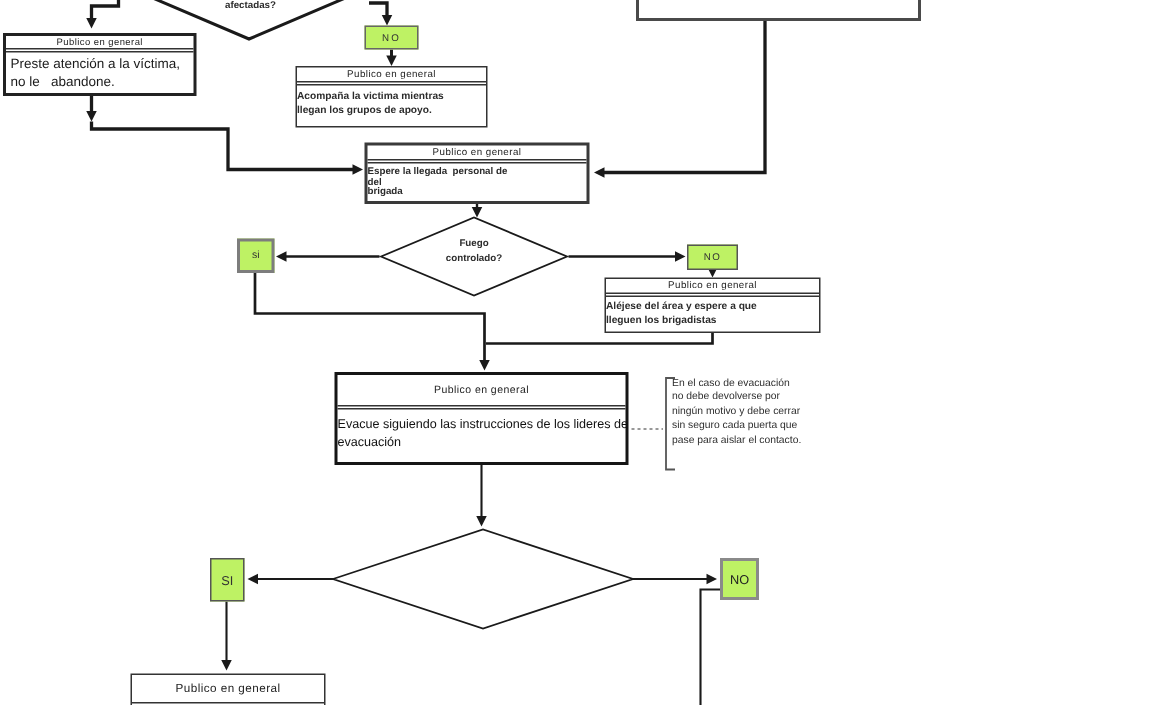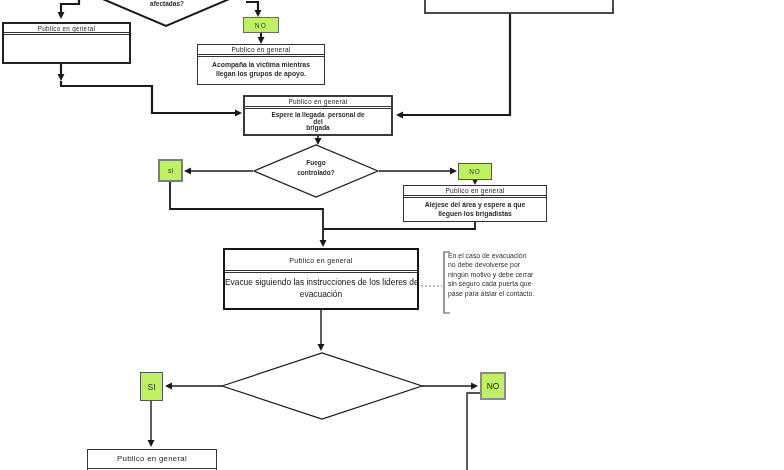--- a/index.html
+++ b/index.html
@@ -6,21 +6,21 @@
   #stage{
     position:relative;width:784px;height:470px;overflow:hidden;background:#fff;
     font-family:"Liberation Sans",sans-serif;color:#1a1a1a;
   }
   #wires{position:absolute;left:0;top:0;z-index:1;}
   .pbox{position:absolute;background:#fff;box-sizing:border-box;z-index:2;border:1.5px solid #333;}
   .pbox .hdr{
     box-sizing:border-box;border-bottom:3px double #333;text-align:center;
     font-size:6.5px;line-height:10px;height:12px;color:#222;letter-spacing:.3px;white-space:nowrap;overflow:hidden;
   }
-  .pbox .bod{box-sizing:border-box;text-align:center;color:#2b2b2b;}
+  .pbox .bod{box-sizing:border-box;color:#2b2b2b;}
   .bod div{white-space:nowrap;}
   .thick{border-width:2px;border-color:#222;}
   .lblbox{
     position:absolute;background:#bef264;box-sizing:border-box;z-index:2;
     display:flex;align-items:center;justify-content:center;color:#333;
   }
   .dlabel{position:absolute;z-index:2;text-align:center;color:#2b2b2b;}
   
   #box-attend{left:2px;top:22px;width:129px;height:42px;}
   #box-attend .hdr{height:11px;font-size:6.3px;line-height:9px;}
@@ -95,20 +95,24 @@
       <polygon points="172,382.5 172,389.5 165,386"></polygon>
       <polygon points="471,382.5 471,389.5 478,386"></polygon>
       <polygon points="147.5,440 154.5,440 151,447"></polygon>
     </g>
   </svg>
 
   <div class="dlabel" id="dlabel-afectadas">afectadas?</div>
 
   <div class="pbox thick" id="box-attend">
     <div class="hdr">Publico en general</div>
+    <div class="bod">
+      <div>Preste atención a la víctima,</div>
+      <div>no le&nbsp;&nbsp; abandone.</div>
+    </div>
   </div>
 
   <div class="lblbox" id="box-no1">NO</div>
 
   <div class="pbox" id="box-accompany">
     <div class="hdr">Publico en general</div>
     <div class="bod">
       <div>Acompaña la victima mientras</div>
       <div>llegan los grupos de apoyo.</div>
     </div>

